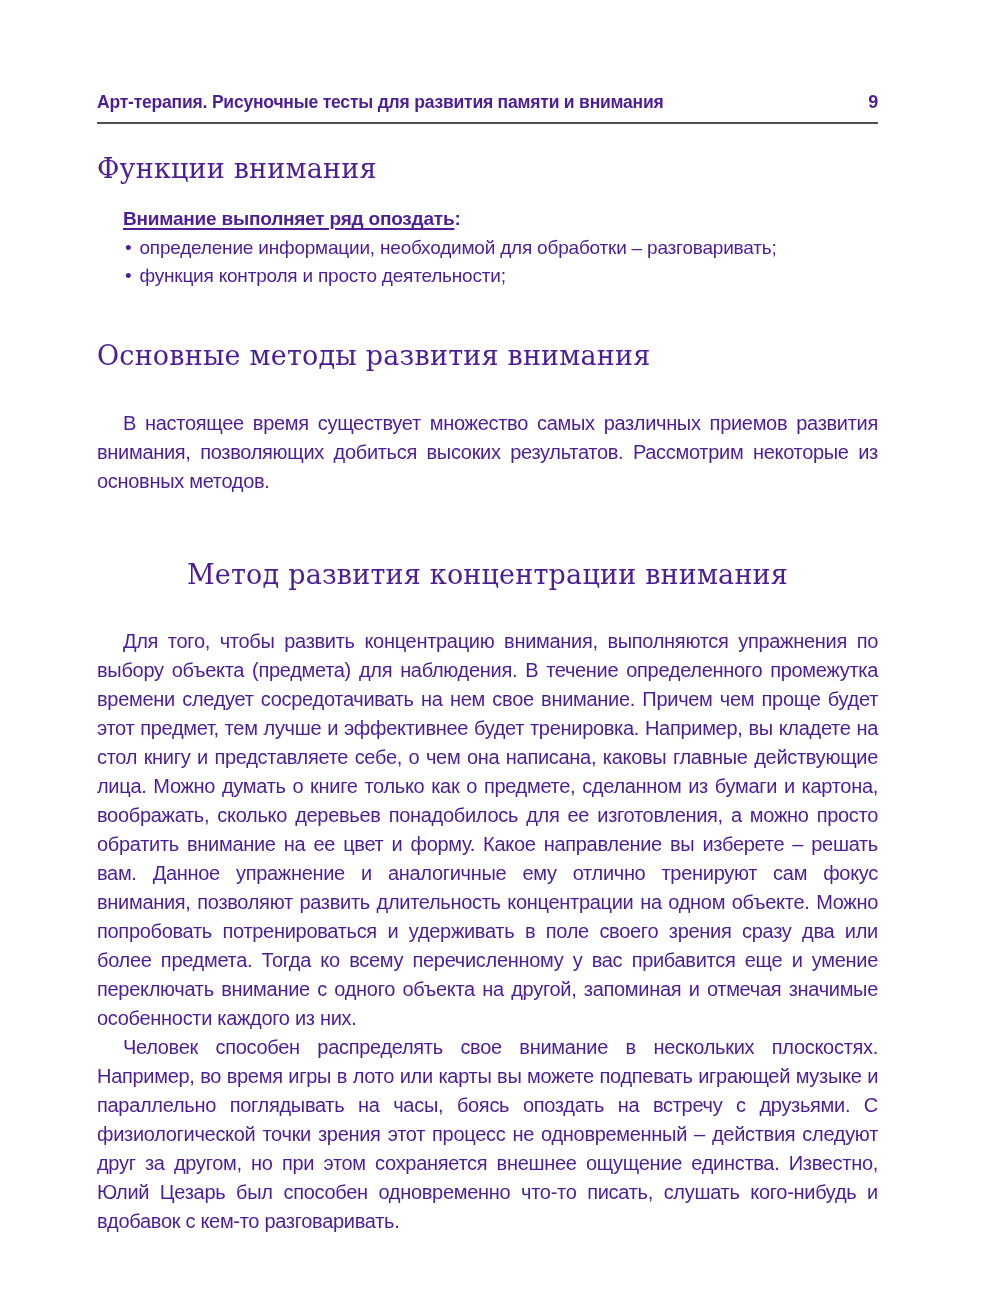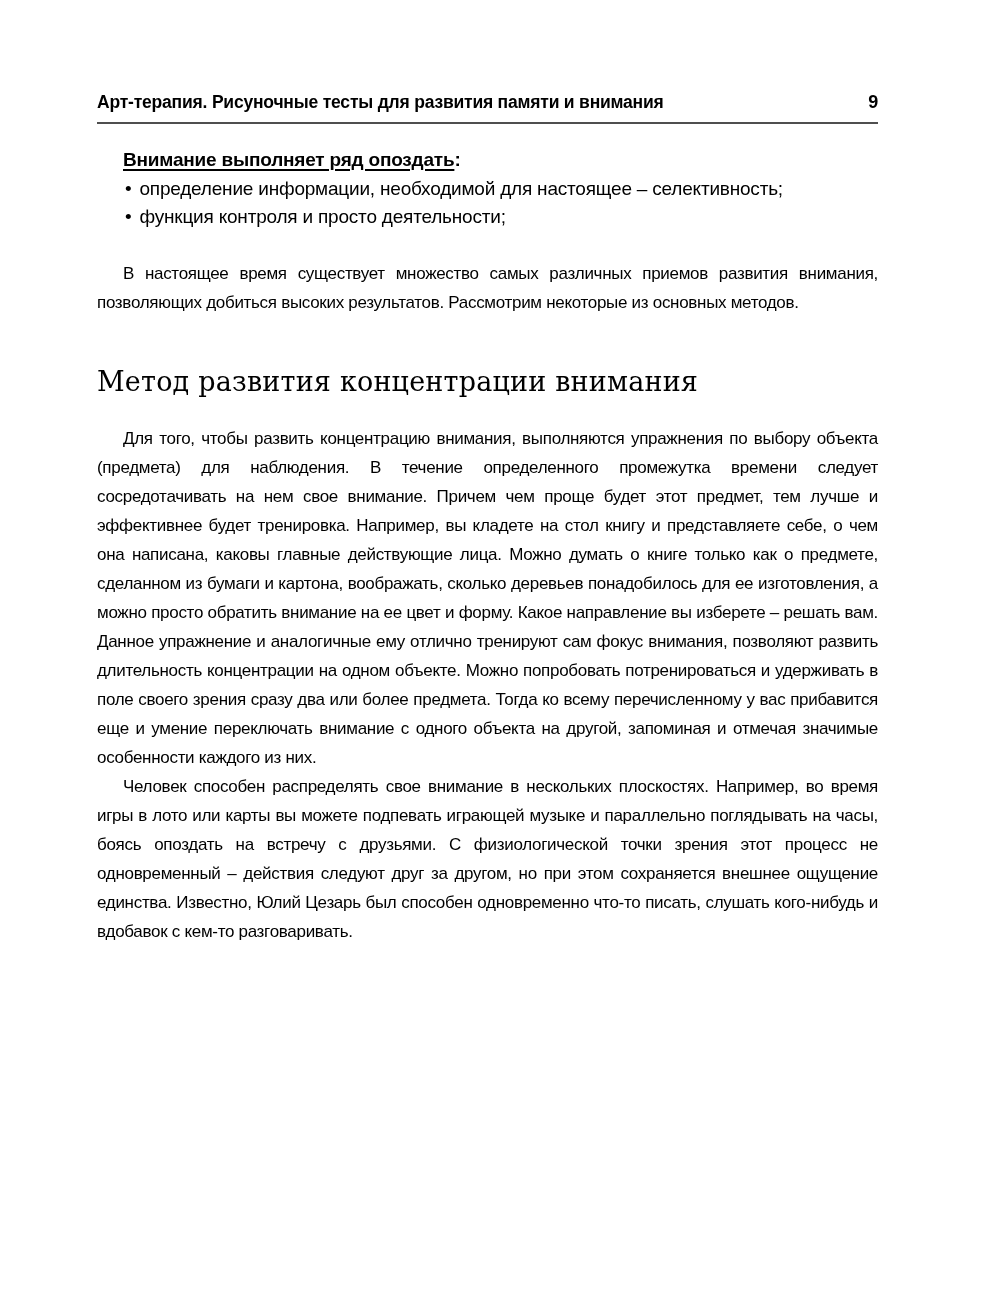--- a/index.html
+++ b/index.html
@@ -4,21 +4,21 @@
 <style>
   html, body { margin: 0; padding: 0; background: #e9e9e9; }
   .page {
     position: relative;
     width: 1000px;
     height: 1312px;
     margin: 0 auto;
     background: #ffffff;
     box-sizing: border-box;
     padding: 92px 122px 0 97px;
-    color: #000000;
+    color: #4c1d95;
     font-family: "Liberation Sans", sans-serif;
   }
   .page-header {
     display: flex;
     justify-content: space-between;
     align-items: baseline;
     font-weight: bold;
     font-size: 17.5px;
     letter-spacing: -0.2px;
     padding-bottom: 9px;
@@ -30,21 +30,21 @@
   .serif-heading {
     font-family: "DejaVu Serif", "Liberation Serif", serif;
     font-weight: normal;
     font-size: 27px;
     line-height: 1.05;
     letter-spacing: 0.2px;
     margin: 0;
   }
   .h-functions     { margin-top: 31px; }
   .h-methods       { margin-top: 52px; }
-  .h-concentration { margin-top: 51px; }
+  .h-concentration { margin-top: 65px; text-align: center; }
 
   .lead {
     margin: 25px 0 0 26px;
     font-size: 19px;
     font-weight: bold;
     letter-spacing: -0.2px;
   }
   .lead .u {
     text-decoration: underline;
     text-decoration-thickness: 2px;
@@ -55,52 +55,54 @@
     list-style: none;
     margin: 4px 0 0 0;
     padding: 0 0 0 28px;
     font-size: 19px;
     line-height: 28px;
     letter-spacing: -0.2px;
   }
   .bullets .marker { margin-right: 8px; }
 
   .body-para {
-    margin: 28px 0 0 0;
-    font-size: 17px;
+    margin: 38px 0 0 0;
+    font-size: 20px;
     line-height: 29px;
     letter-spacing: -0.3px;
     text-align: justify;
     text-indent: 26px;
   }
   .body-para.cont { margin-top: 0; }
 </style>
 </head>
 <body>
 
 <div class="page">
 
   <header class="page-header">
     <span class="running-title">Арт-терапия. Рисуночные тесты для развития памяти и внимания</span>
     <span class="page-number">9</span>
   </header>
 
   <main>
 
     <section>
+      <h1 class="serif-heading h-functions">Функции внимания</h1>
 
       <p class="lead"><span class="u">Внимание выполняет ряд опоздать</span><span>:</span></p>
 
       <ul class="bullets">
-        <li><span class="marker">•</span><span>определение информации, необходимой для настоящее – селективность;</span></li>
+        <li><span class="marker">•</span><span>определение информации, необходимой для обработки – разговаривать;</span></li>
         <li><span class="marker">•</span><span>функция контроля и просто деятельности;</span></li>
       </ul>
     </section>
 
     <section>
+      <h1 class="serif-heading h-methods">Основные методы развития внимания</h1>
       <p class="body-para">В настоящее время существует множество самых различных приемов развития внимания, позволяющих добиться высоких результатов. Рассмотрим некоторые из основных методов.</p>
     </section>
 
     <section>
       <h1 class="serif-heading h-concentration">Метод развития концентрации внимания</h1>
       <p class="body-para">Для того, чтобы развить концентрацию внимания, выполняются упражнения по выбору объекта (предмета) для наблюдения. В течение определенного промежутка времени следует сосредотачивать на нем свое внимание. Причем чем проще будет этот предмет, тем лучше и эффективнее будет тренировка. Например, вы кладете на стол книгу и представляете себе, о чем она написана, каковы главные действующие лица. Можно думать о книге только как о предмете, сделанном из бумаги и картона, воображать, сколько деревьев понадобилось для ее изготовления, а можно просто обратить внимание на ее цвет и форму. Какое направление вы изберете – решать вам. Данное упражнение и аналогичные ему отлично тренируют сам фокус внимания, позволяют развить длительность концентрации на одном объекте. Можно попробовать потренироваться и удерживать в поле своего зрения сразу два или более предмета. Тогда ко всему перечисленному у вас прибавится еще и умение переключать внимание с одного объекта на другой, запоминая и отмечая значимые особенности каждого из них.</p>
       <p class="body-para cont">Человек способен распределять свое внимание в нескольких плоскостях. Например, во время игры в лото или карты вы можете подпевать играющей музыке и параллельно поглядывать на часы, боясь опоздать на встречу с друзьями. С физиологической точки зрения этот процесс не одновременный – действия следуют друг за другом, но при этом сохраняется внешнее ощущение единства. Известно, Юлий Цезарь был способен одновременно что-то писать, слушать кого-нибудь и вдобавок с кем-то разговаривать.</p>
     </section>
 
   </main>

